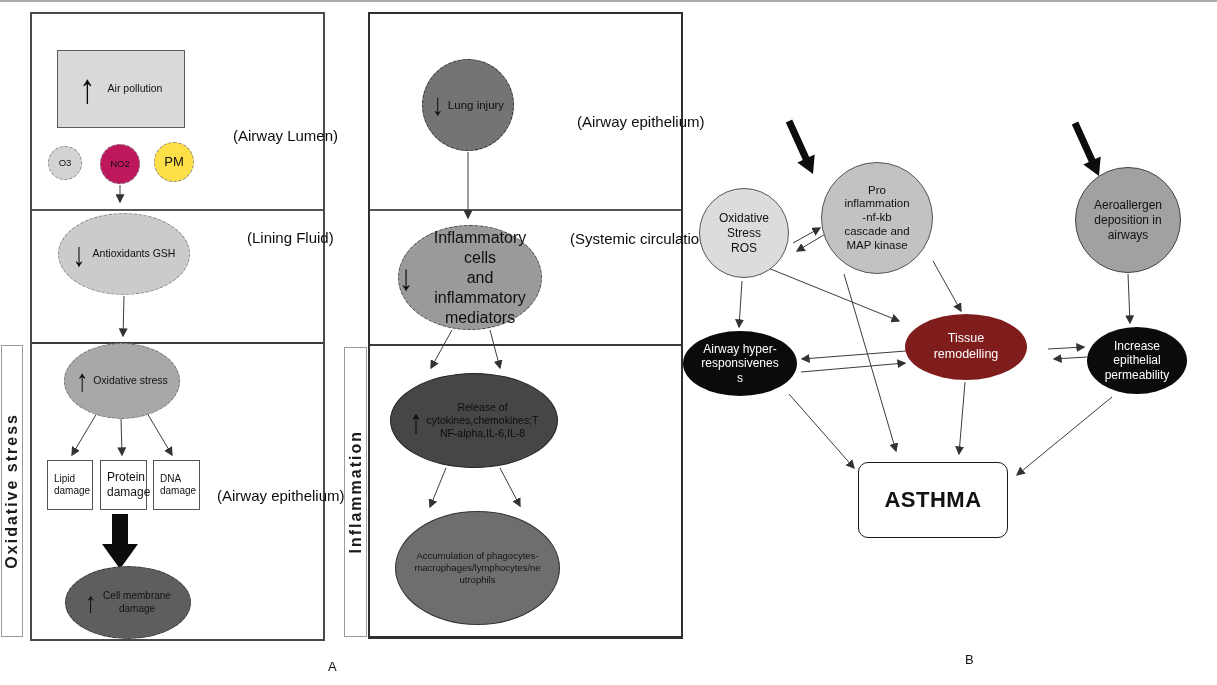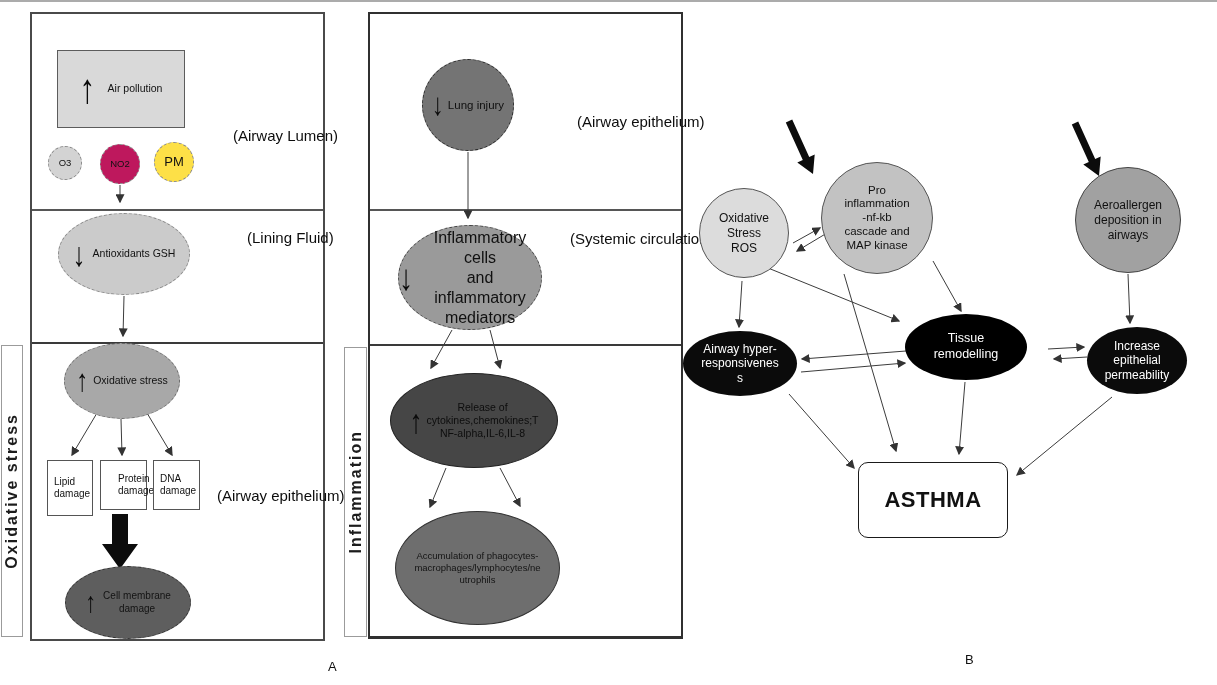--- a/index.html
+++ b/index.html
@@ -101,25 +101,25 @@
     <span class="arrow" style="font-size:26px;">↓</span>
     <span class="nw" style="font-size:10.5px;">Antioxidants GSH</span>
   </div>
   <div class="rlabel" style="left:247px; top:229px;">(Lining Fluid)</div>
 
   <div class="node ellipse" style="left:64px; top:343px; width:116px; height:76px; background:#a8a8a8; border:1px dashed #6b6b6b; gap:5px;">
     <span class="arrow" style="font-size:24px;">↑</span>
     <span class="nw" style="font-size:10.5px;">Oxidative stress</span>
   </div>
 
-  <div class="node pre" style="left:47px; top:460px; width:46px; height:56px; background:#fff; border:1px solid #555; font-size:10px; justify-content:flex-start; text-align:left; padding-left:6px;">
+  <div class="node pre" style="left:47px; top:460px; width:46px; height:50px; background:#fff; border:1px solid #555; font-size:10px; justify-content:flex-start; text-align:left; padding-left:6px;">
     <span class="pre">Lipid
 damage</span>
   </div>
-  <div class="node pre" style="left:100px; top:460px; width:47px; height:50px; background:#fff; border:1px solid #555; font-size:10px; justify-content:flex-start; text-align:left; padding-left:17px;">
+  <div class="node pre" style="left:100px; top:460px; width:47px; height:50px; background:#fff; border:1px solid #555; font-size:12px; justify-content:flex-start; text-align:left; padding-left:6px;">
     <span class="pre">Protein
 damage</span>
   </div>
   <div class="node pre" style="left:153px; top:460px; width:47px; height:50px; background:#fff; border:1px solid #555; font-size:10px; justify-content:flex-start; text-align:left; padding-left:6px;">
     <span class="pre">DNA
 damage</span>
   </div>
   <div class="rlabel" style="left:217px; top:487px;">(Airway epithelium)</div>
 
   <div class="node ellipse" style="left:65px; top:566px; width:126px; height:73px; background:#5e5e5e; border:1px dashed #333; gap:7px; color:#131313;">
@@ -171,21 +171,21 @@
     <span class="pre" style="font-size:12px;">Aeroallergen
 deposition in
 airways</span>
   </div>
 
   <div class="node ellipse whitetext" style="left:683px; top:331px; width:114px; height:65px; background:#0b0b0b;">
     <span class="pre" style="font-size:12px; line-height:1.2;">Airway hyper-
 responsivenes
 s</span>
   </div>
-  <div class="node ellipse whitetext" style="left:905px; top:314px; width:122px; height:66px; background:#000000;">
+  <div class="node ellipse whitetext" style="left:905px; top:314px; width:122px; height:66px; background:#7f1d1d;">
     <span class="pre" style="font-size:12.5px;">Tissue
 remodelling</span>
   </div>
   <div class="node ellipse whitetext" style="left:1087px; top:327px; width:100px; height:67px; background:#0b0b0b;">
     <span class="pre" style="font-size:12px; line-height:1.2;">Increase
 epithelial
 permeability</span>
   </div>
 
   <div class="node" style="left:858px; top:462px; width:150px; height:76px; background:#fff; border:1.5px solid #1a1a1a; border-radius:10px;">

